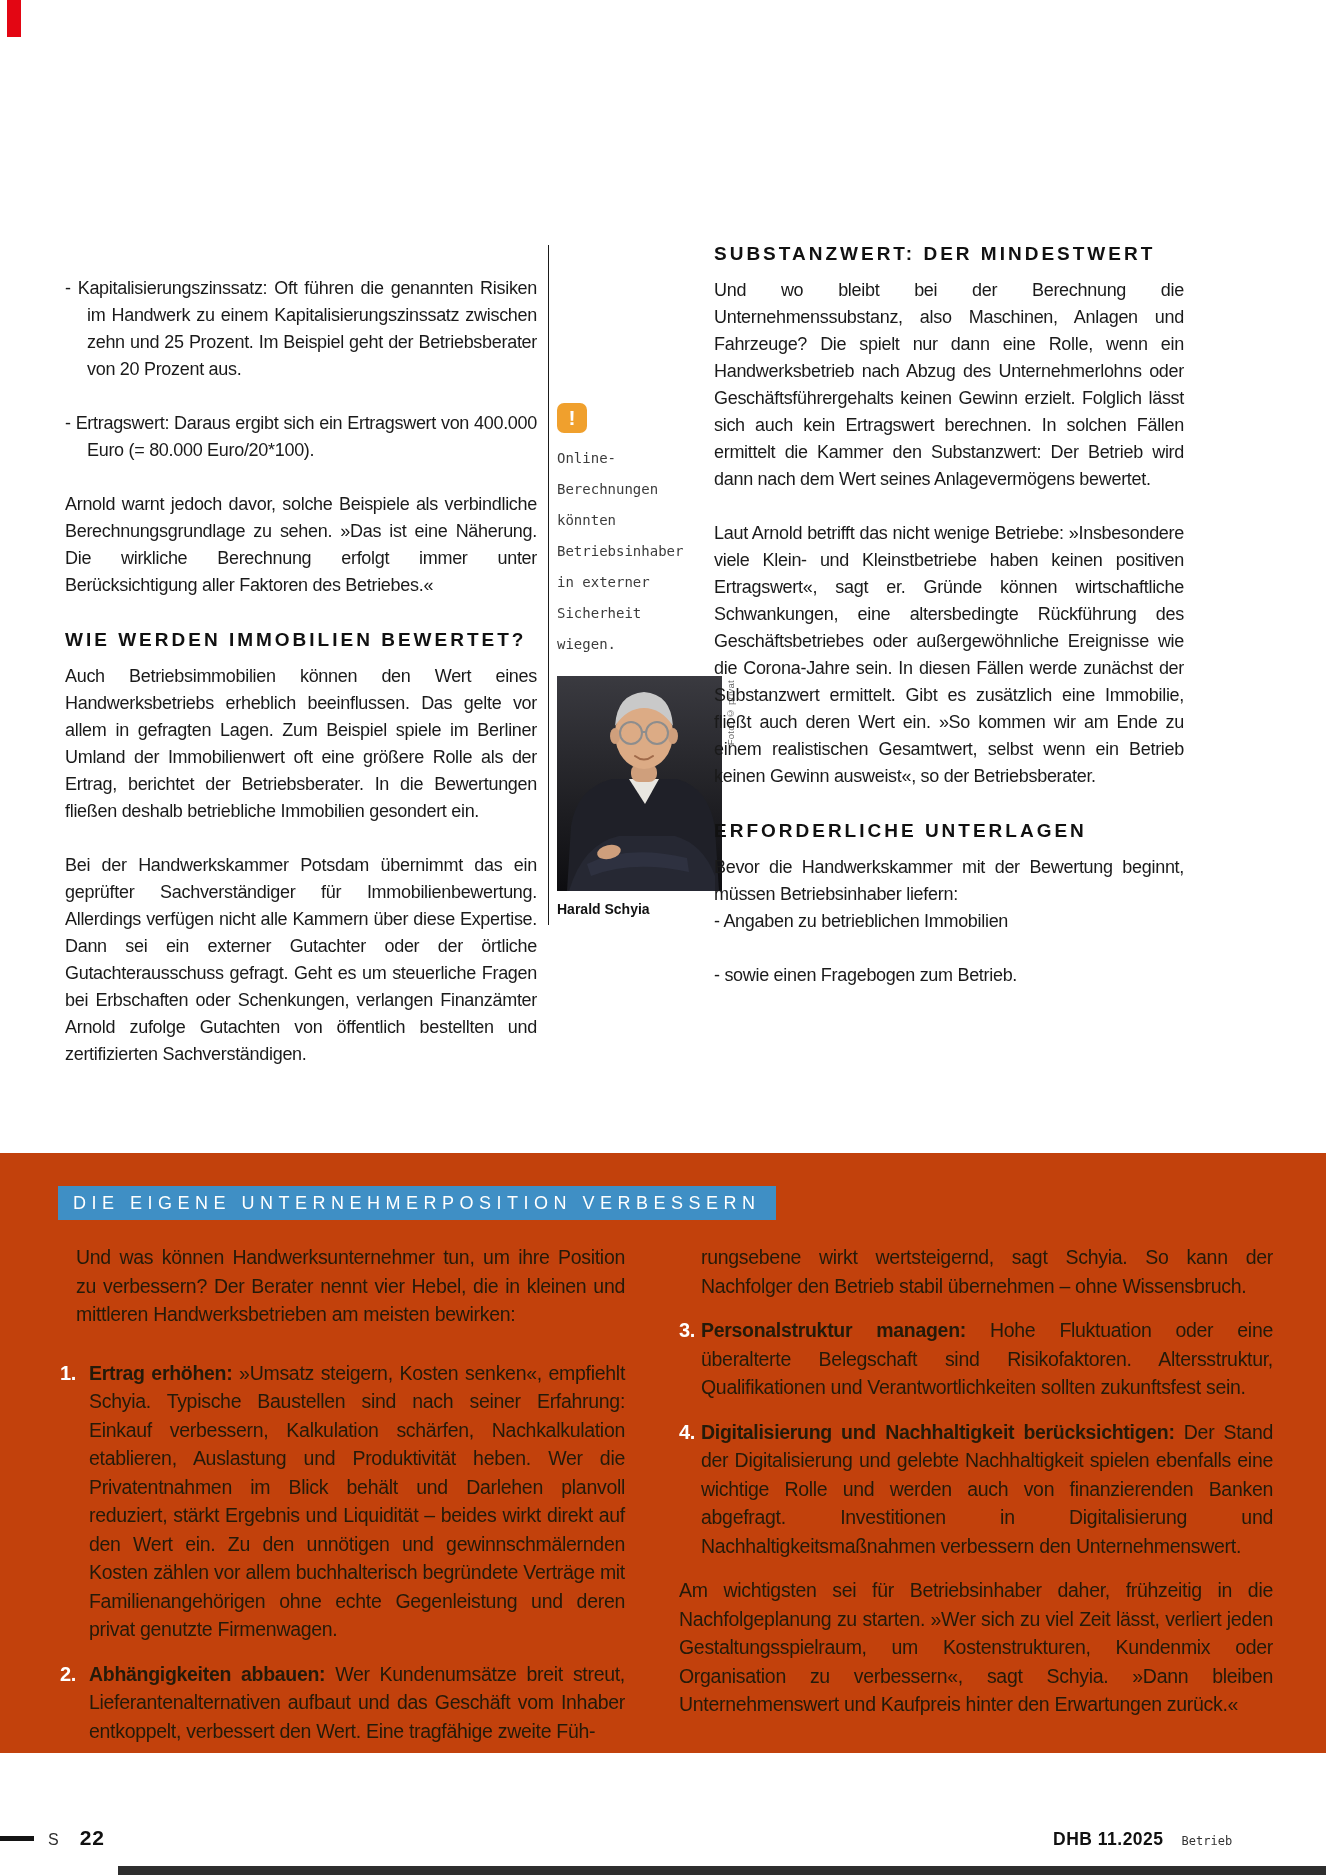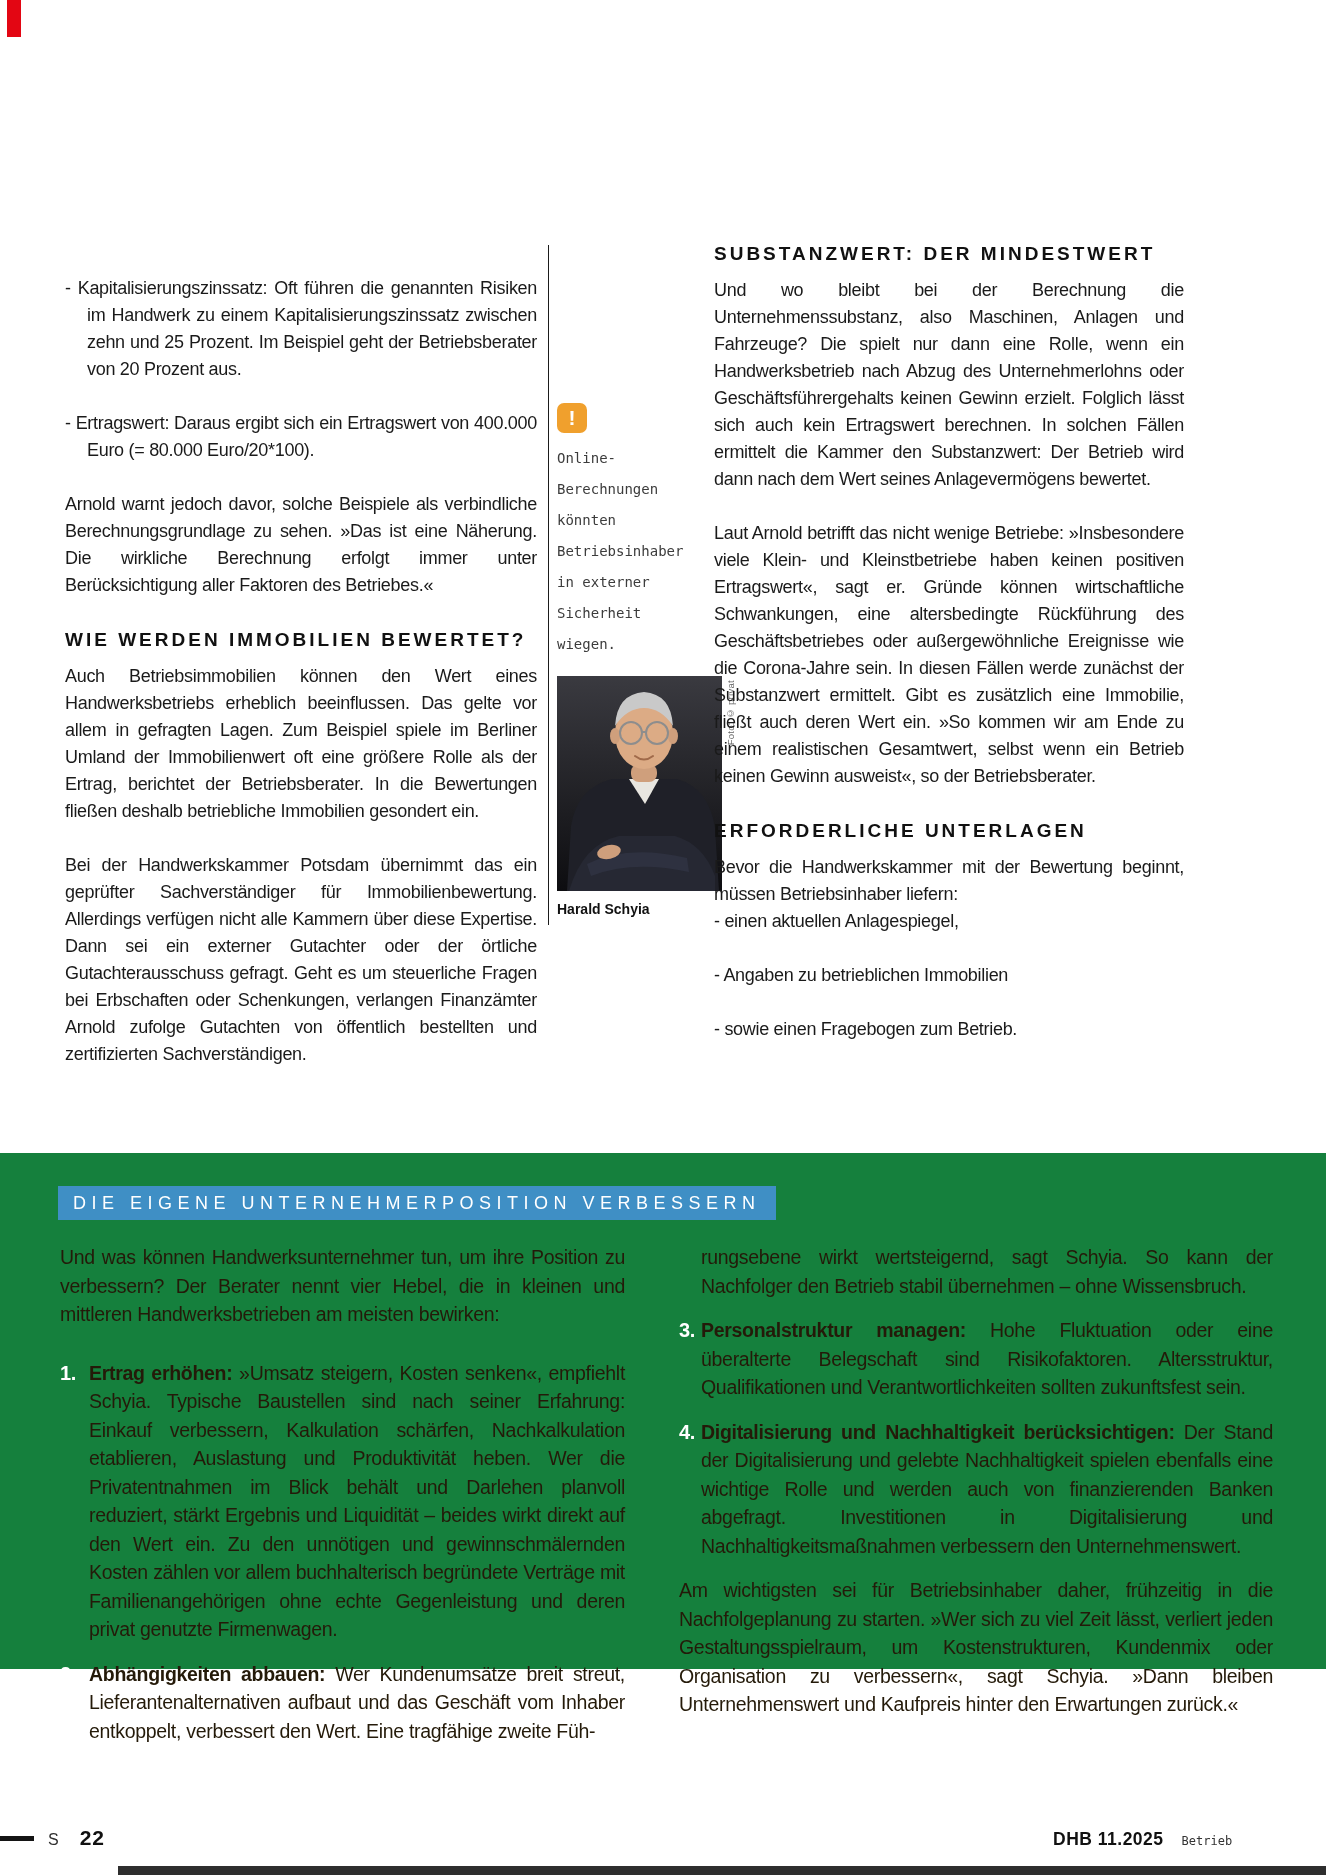--- a/index.html
+++ b/index.html
@@ -28,29 +28,29 @@
                   font-weight:700; font-size:21px; text-align:center; line-height:30px; }
   .callout-text { margin-top:10px; font-family:"DejaVu Sans Mono", monospace; font-size:14px;
                   line-height:31px; color:#3c3c3c; white-space:pre-line; text-align:left; }
   .photo-wrap { margin-top:16px; position:relative; width:165px; height:215px; }
   .photo-wrap svg { display:block; }
   .photo-credit { position:absolute; top:4px; right:-14px; writing-mode:vertical-rl;
                   transform:rotate(180deg); font-size:9.5px; color:#666; letter-spacing:0.3px; }
   .photo-caption { margin-top:10px; font-size:14px; font-weight:700; color:#111; }
 
   
-  .infobox { position:absolute; left:0; top:1153px; width:1326px; height:516px; background:#15803d;
+  .infobox { position:absolute; left:0; top:1153px; width:1326px; height:600px; background:#c2410c;
              color:#241a09; }
   .infobox-heading { position:absolute; left:58px; top:33px; background:#3F8FC5; color:#ffffff;
                      padding:7px 15px 6px 15px; font-size:18px; font-weight:400; letter-spacing:5.5px; }
   .ib-col { position:absolute; top:90px; font-size:19.5px; line-height:28.5px; text-align:justify;
             letter-spacing:-0.3px; hyphens:auto; -webkit-hyphens:auto; }
   .ib-col-left  { left:60px;  width:565px; }
   .ib-col-right { left:679px; width:594px; }
-  .ib-intro { margin:0 0 30px 0; }
+  .ib-intro { margin:0 0 30px 16px; }
   .ib-item { position:relative; padding-left:29px; margin:0 0 16px 0; }
   .ib-col-right .ib-item { padding-left:22px; }
   .ib-num { position:absolute; left:0; top:0; color:#ffffff; font-weight:700; font-size:20px; }
   .ib-item strong { font-weight:700; }
   .ib-cont { margin:0 0 16px 0; padding-left:22px; }
   .ib-closing { margin:14px 0 0 0; }
 
   
   .footer-rule { position:absolute; left:0; top:1836px; width:34px; height:5px; background:#141414; }
   .footer-page { position:absolute; left:48px; top:1826px; }
@@ -127,21 +127,20 @@
   <div class="photo-caption">Harald Schyia</div>
 </div>
 
 <div class="col col-right">
   <h3 class="first">SUBSTANZWERT: DER MINDESTWERT</h3>
   <p>Und wo bleibt bei der Berechnung die Unternehmenssubstanz, also Maschinen, Anlagen und Fahrzeuge? Die spielt nur dann eine Rolle, wenn ein Handwerksbetrieb nach Abzug des Unternehmerlohns oder Geschäftsführergehalts keinen Gewinn erzielt. Folglich lässt sich auch kein Ertragswert berechnen. In solchen Fällen ermittelt die Kammer den Substanzwert: Der Betrieb wird dann nach dem Wert seines Anlagevermögens bewertet.</p>
   <p>Laut Arnold betrifft das nicht wenige Betriebe: »Insbesondere viele Klein- und Kleinstbetriebe haben keinen positiven Ertragswert«, sagt er. Gründe können wirtschaftliche Schwankungen, eine altersbedingte Rückführung des Geschäftsbetriebes oder außergewöhnliche Ereignisse wie die Corona-Jahre sein. In diesen Fällen werde zunächst der Substanzwert ermittelt. Gibt es zusätzlich eine Immobilie, fließt auch deren Wert ein. »So kommen wir am Ende zu einem realistischen Gesamtwert, selbst wenn ein Betrieb keinen Gewinn ausweist«, so der Betriebsberater.</p>
   <h3>ERFORDERLICHE UNTERLAGEN</h3>
   <p style="margin-bottom:0">Bevor die Handwerkskammer mit der Bewertung beginnt, müssen Betriebsinhaber liefern:</p>
   <div class="dash-list doc-list">
-    <p class="dash-item">- einen aktuellen Anlagespiegel,</p>
     <p class="dash-item">- Angaben zu betrieblichen Immobilien</p>
     <p class="dash-item">- sowie einen Fragebogen zum Betrieb.</p>
   </div>
 </div>
 
 <div class="infobox">
   <div class="infobox-heading">DIE EIGENE UNTERNEHMERPOSITION VERBESSERN</div>
 
   <div class="ib-col ib-col-left">
     <p class="ib-intro">Und was können Handwerksunternehmer tun, um ihre Position zu verbessern? Der Berater nennt vier Hebel, die in kleinen und mittleren Handwerksbetrieben am meisten bewirken:</p>

